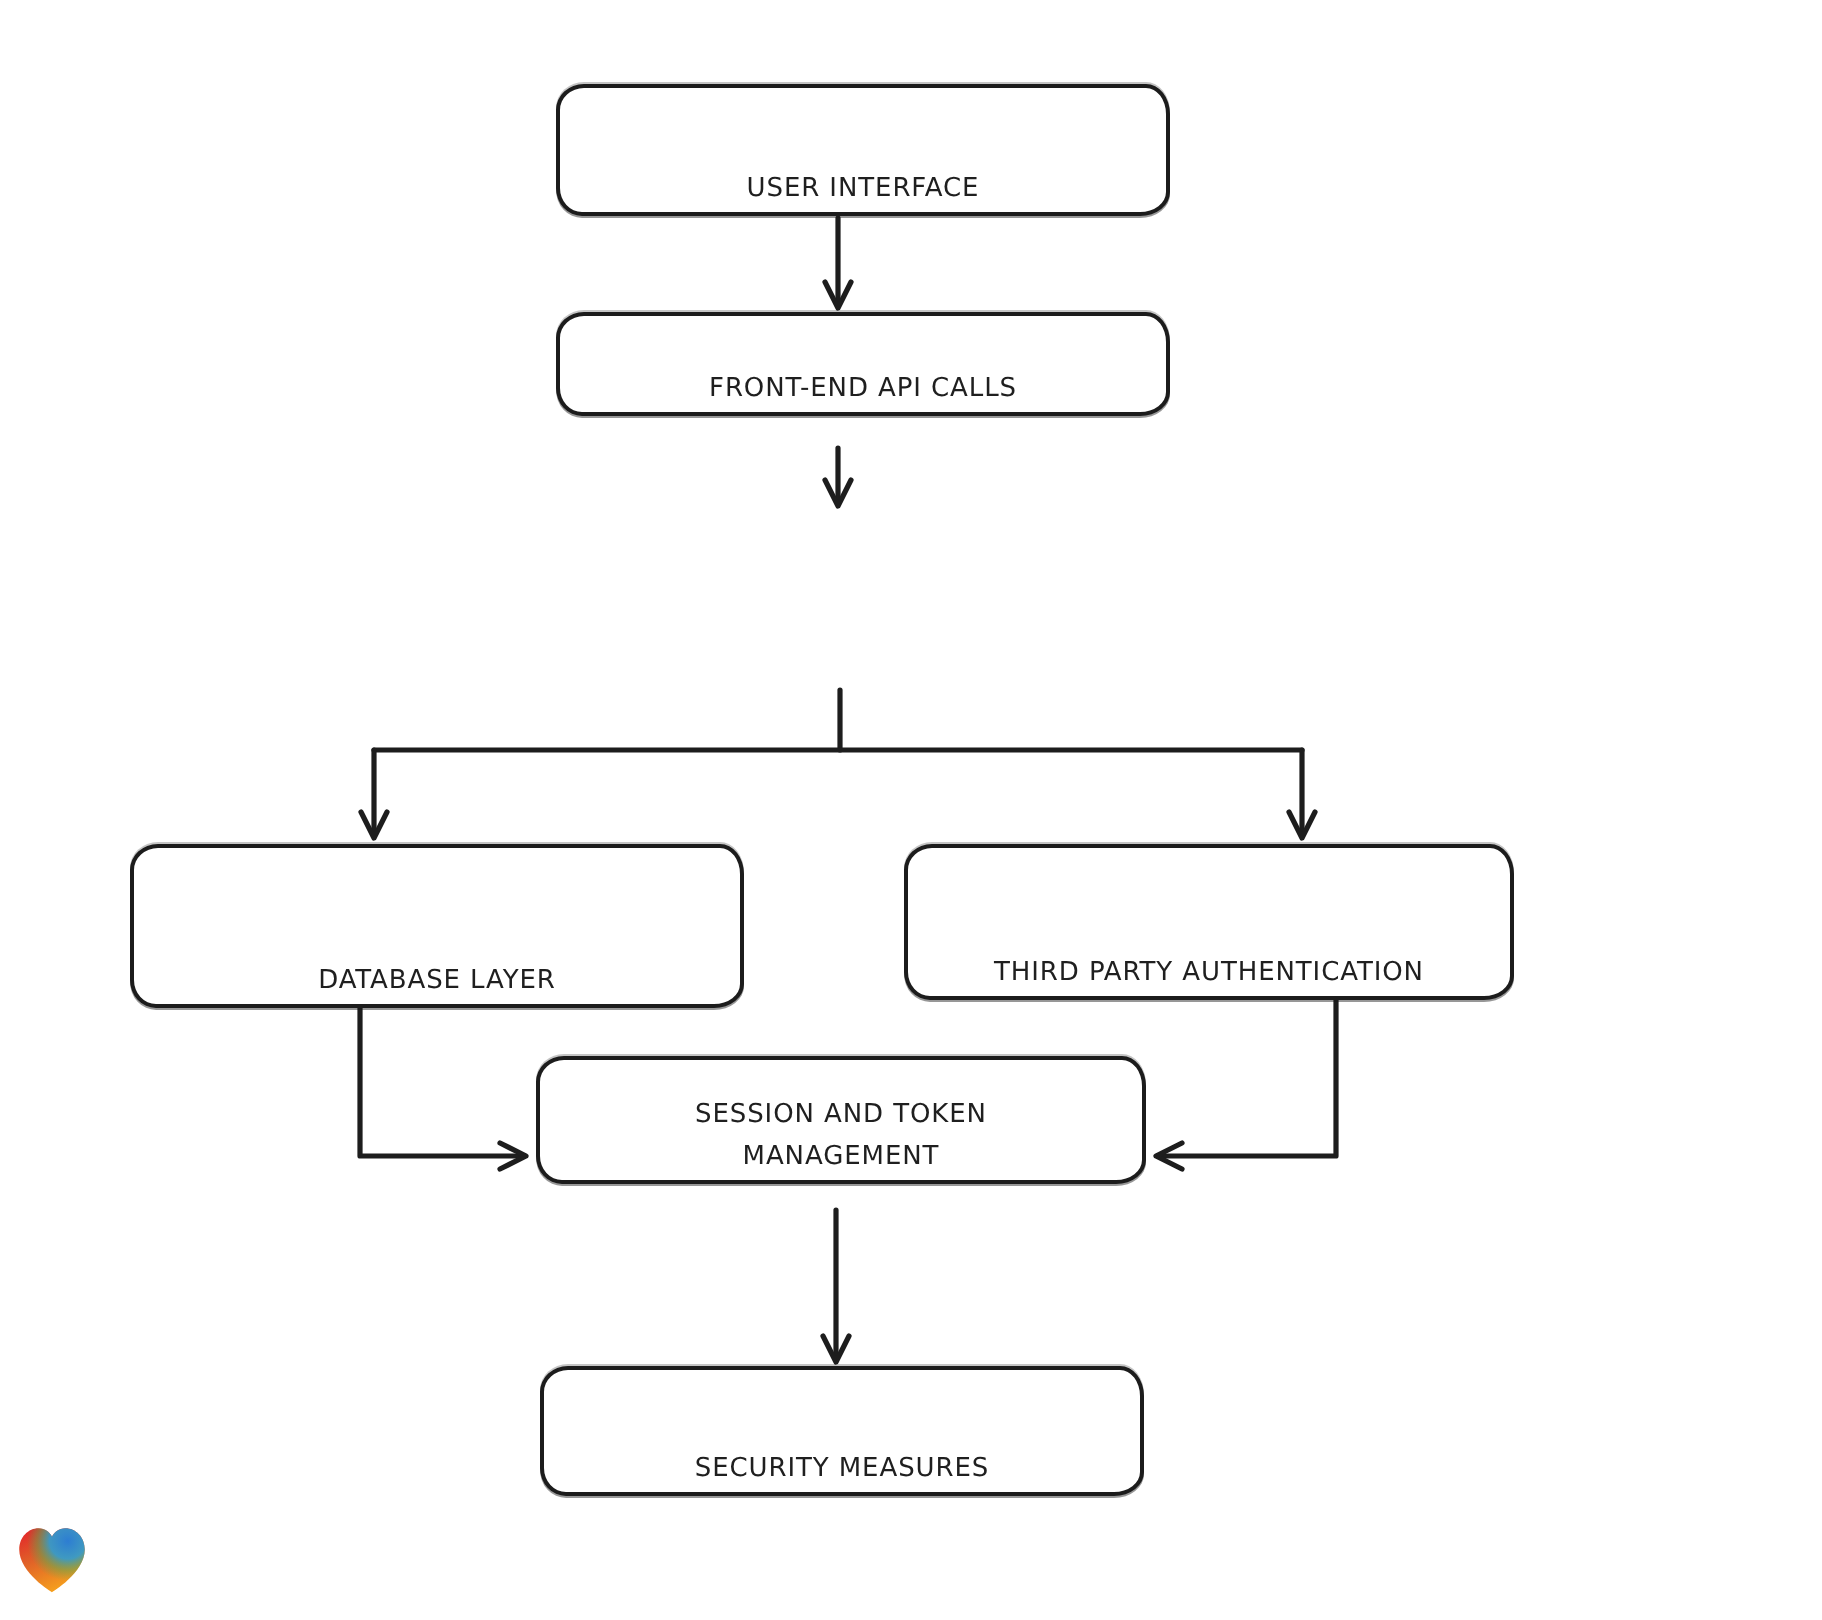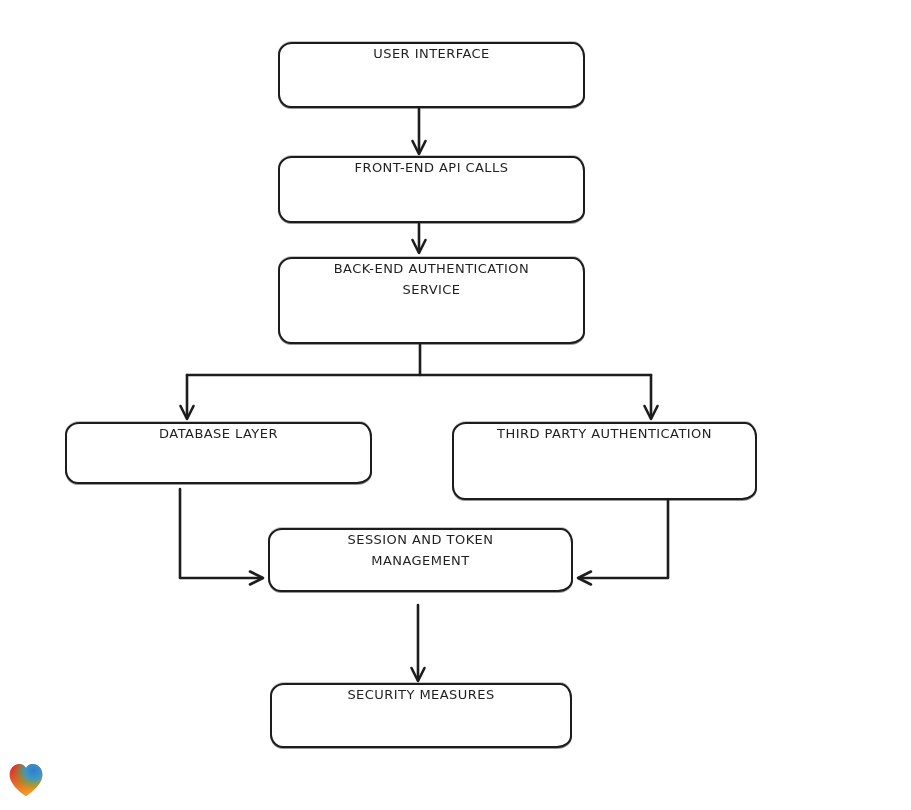--- a/index.html
+++ b/index.html
@@ -27,36 +27,36 @@
     stroke-linecap: round;
     stroke-linejoin: round;
   }
   .node {
     position: absolute;
     background: #ffffff;
     border: 2.7px solid #1c1c1c;
     border-radius: 14px 12px 15px 13px / 13px 15px 12px 14px;
     box-shadow: 0 1px 0 0 rgba(25,25,25,0.45), 0 -1px 0 0 rgba(25,25,25,0.25);
     display: flex;
-    align-items: flex-start;
+    align-items: flex-end;
     justify-content: center;
     text-align: center;
   }
   .node-label {
     font-size: 13px;
     letter-spacing: 0.45px;
     line-height: 1.6;
     color: #1f1f1f;
     font-weight: 500;
   }
   
   .node--ui        { left: 278px; top:  42px; width: 307px; height: 66px; }
-  .node--frontend  { left: 278px; top: 156px; width: 307px; height: 67px; }
+  .node--frontend  { left: 278px; top: 156px; width: 307px; height: 52px; }
   .node--backend   { left: 278px; top: 257px; width: 307px; height: 87px; }
-  .node--database  { left:  65px; top: 422px; width: 307px; height: 62px; }
+  .node--database  { left:  65px; top: 422px; width: 307px; height: 82px; }
   .node--thirdparty{ left: 452px; top: 422px; width: 305px; height: 78px; }
   .node--session   { left: 268px; top: 528px; width: 305px; height: 64px; }
   .node--security  { left: 270px; top: 683px; width: 302px; height: 65px; }
   .node--backend .node-label { max-width: 222px; }
   .node--session .node-label { max-width: 175px; }
   .logo {
     position: absolute;
     left: 7px; top: 761px;
     width: 38px; height: 38px;
     cursor: pointer;
@@ -105,23 +105,20 @@
   </svg>
 
   <div class="node node--ui">
     <span class="node-label">USER INTERFACE</span>
   </div>
 
   <div class="node node--frontend">
     <span class="node-label">FRONT-END API CALLS</span>
   </div>
 
-  <div class="node node--backend">
-    <span class="node-label">BACK-END AUTHENTICATION SERVICE</span>
-  </div>
 
   <div class="node node--database">
     <span class="node-label">DATABASE LAYER</span>
   </div>
 
   <div class="node node--thirdparty">
     <span class="node-label">THIRD PARTY AUTHENTICATION</span>
   </div>
 
   <div class="node node--session">

